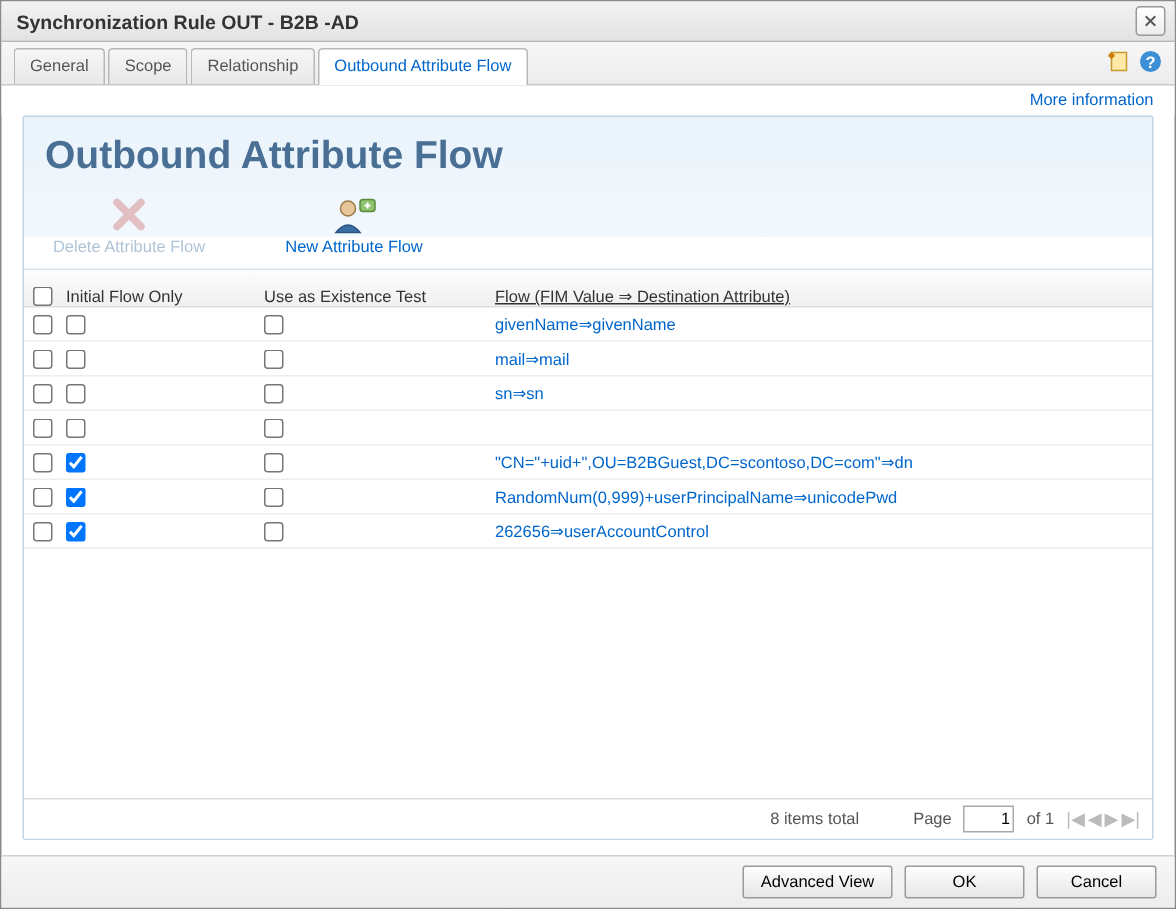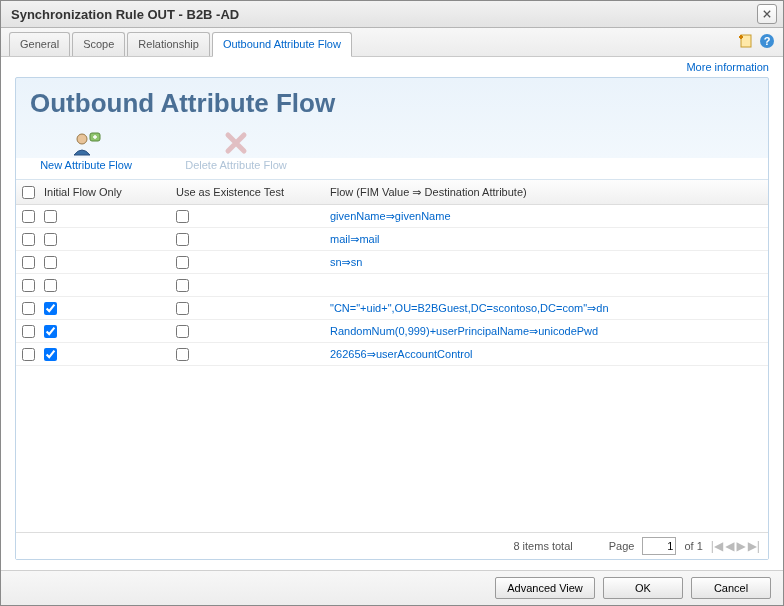--- a/index.html
+++ b/index.html
@@ -19,25 +19,25 @@
   .panel{flex:1;border:1px solid #c0d5e8;background:linear-gradient(#eaf3fb 0,#f2f8fd 80px,#ffffff 80px);display:flex;flex-direction:column;border-radius:2px;min-height:0;}
   .panel-header{padding:10px 14px 4px;}
   .panel-header h1{margin:0;font-size:26px;color:#4a6f95;font-weight:600;}
   .toolbar{display:flex;align-items:flex-end;gap:30px;padding:6px 10px 8px;}
   .tool{display:flex;flex-direction:column;align-items:center;gap:2px;width:120px;}
   .tool .icon{width:36px;height:28px;display:flex;align-items:center;justify-content:center;}
   .tool .label{font-size:11px;color:#0066cc;text-align:center;}
   .tool.disabled .label{color:#b0c4d8;}
   .tool.disabled svg{opacity:0.35;}
   .grid-wrap{flex:1;background:#fff;border-top:1px solid #d7e4ef;display:flex;flex-direction:column;min-height:0;}
-  .grid-head{display:flex;align-items:center;height:24px;background:linear-gradient(#fdfdfd,#f0f0f0);border-bottom:1px solid #ddd;font-size:11px;color:#333;}
+  .grid-head{display:flex;align-items:flex-end;height:24px;background:linear-gradient(#fdfdfd,#f0f0f0);border-bottom:1px solid #ddd;font-size:11px;color:#333;}
   .col-sel{width:24px;display:flex;justify-content:center;}
   .col-initial{width:128px;padding-left:4px;}
   .col-exist{width:150px;padding-left:4px;}
-  .col-flow{flex:1;padding-left:4px;}
+  .col-flow{flex:1;padding-left:4px;text-decoration:underline;}
   .grid-body{flex:1;overflow:auto;}
   .row{display:flex;align-items:center;height:22px;border-bottom:1px solid #eee;font-size:11px;}
   .row .link{color:#0066cc;cursor:pointer;}
   .row .c-sel{width:24px;display:flex;justify-content:center;}
   .row .c-initial{width:128px;padding-left:4px;display:flex;align-items:center;}
   .row .c-exist{width:150px;padding-left:4px;display:flex;align-items:center;}
   .row .c-flow{flex:1;padding-left:4px;}
   input[type=checkbox]{width:13px;height:13px;margin:0;}
   .grid-foot{height:26px;border-top:1px solid #ddd;display:flex;align-items:center;justify-content:flex-end;gap:8px;padding:0 8px;font-size:11px;color:#555;}
   .grid-foot .page-input{width:28px;height:16px;border:1px solid #aaa;text-align:right;font-size:11px;padding:0 2px;}
@@ -85,38 +85,38 @@
     <a>More information</a>
   </div>
 
   <div class="content">
     <div class="panel">
       <div class="panel-header">
         <h1>Outbound Attribute Flow</h1>
       </div>
 
       <div class="toolbar">
+        <div class="tool disabled">
+          <div class="icon">
+            <svg width="36" height="28" viewBox="0 0 36 28">
+                <path d="M10 6 L26 22 M26 6 L10 22" stroke="#c85a5a" stroke-width="5" stroke-linecap="round"></path>
+              </svg>
+          </div>
+          <div class="label">Delete Attribute Flow</div>
+        </div>
         <div class="tool">
           <div class="icon">
             <svg width="36" height="28" viewBox="0 0 36 28">
               <circle cx="14" cy="10" r="5" fill="#e8c49a" stroke="#9a7a4a"></circle>
               <path d="M6 26 q8 -10 16 0 Z" fill="#3a6fa5" stroke="#2a5080"></path>
               <rect x="22" y="4" width="10" height="8" rx="2" fill="#8fc46e" stroke="#5a8a3e"></rect>
               <path d="M25 8 h4 M27 6 v4" stroke="#fff" stroke-width="1.4"></path>
             </svg>
           </div>
           <div class="label">New Attribute Flow</div>
-        </div>
-        <div class="tool disabled">
-          <div class="icon">
-            <svg width="36" height="28" viewBox="0 0 36 28">
-                <path d="M10 6 L26 22 M26 6 L10 22" stroke="#c85a5a" stroke-width="5" stroke-linecap="round"></path>
-              </svg>
-          </div>
-          <div class="label">Delete Attribute Flow</div>
         </div>
       </div>
 
       <div class="grid-wrap">
         <div class="grid-head">
           <div class="col-sel">
               <input type="checkbox" style="">
             </div>
           <div class="col-initial">Initial Flow Only</div>
           <div class="col-exist">Use as Existence Test</div>

